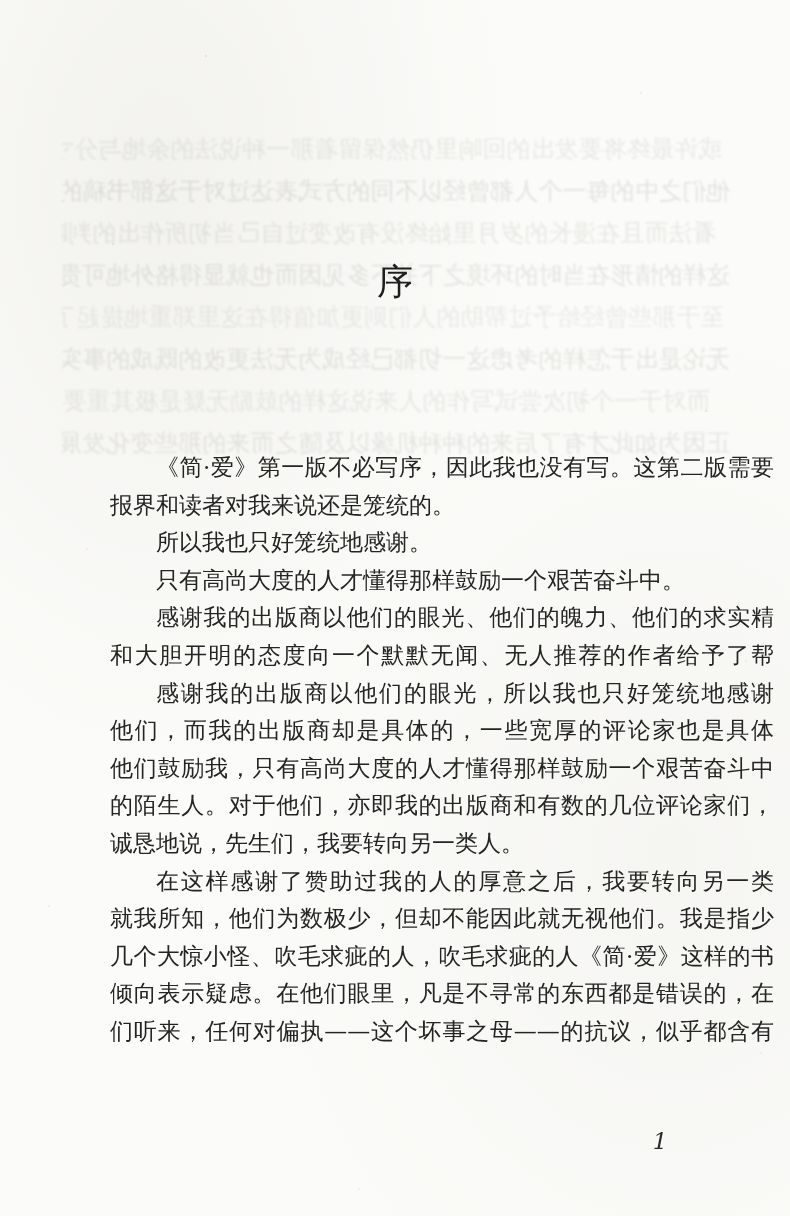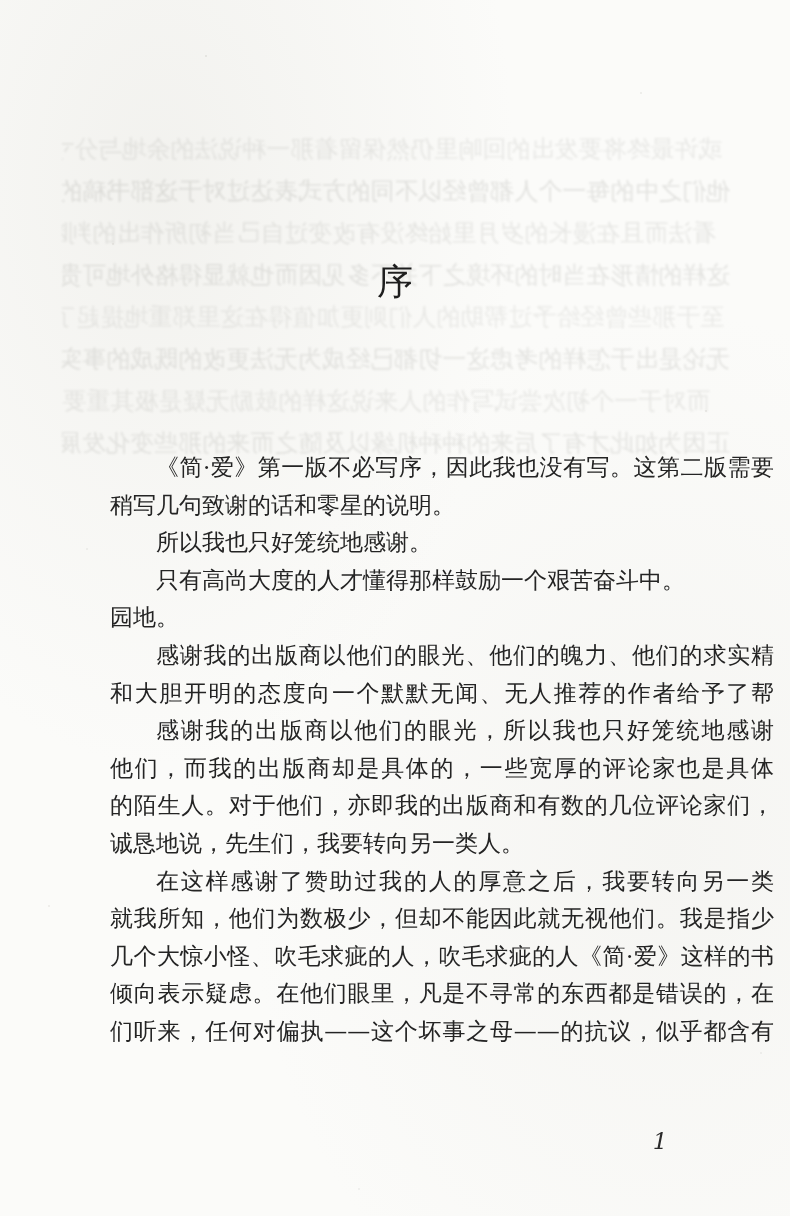--- a/index.html
+++ b/index.html
@@ -134,28 +134,28 @@
     <div class="ghost-line">至于那些曾经给予过帮助的人们则更加值得在这里郑重地提起了</div>
     <div class="ghost-line">无论是出于怎样的考虑这一切都已经成为无法更改的既成的事实</div>
     <div class="ghost-line">而对于一个初次尝试写作的人来说这样的鼓励无疑是极其重要的</div>
     <div class="ghost-line">正因为如此才有了后来的种种机缘以及随之而来的那些变化发展</div>
   </div>
 
   <h1 class="chapter-title" style="margin:0; font-weight:normal;">序</h1>
 
   <div class="body-text">
     <div class="text-line indent full">《简·爱》第一版不必写序，因此我也没有写。这第二版需要</div>
-    <div class="text-line">稍写几句致谢的话和零星的说明。</div>
+    <div class="text-line">报界和读者对我来说还是笼统的。</div>
     <div class="text-line indent">所以我也只好笼统地感谢。</div>
     <div class="text-line indent">只有高尚大度的人才懂得那样鼓励一个艰苦奋斗中。</div>
-    <div class="text-line">园地。</div>
     <div class="text-line indent full">感谢我的出版商以他们的眼光、他们的魄力、他们的求实精神</div>
     <div class="text-line full">和大胆开明的态度向一个默默无闻、无人推荐的作者给予了帮助。</div>
     <div class="text-line indent full">感谢我的出版商以他们的眼光，所以我也只好笼统地感谢</div>
     <div class="text-line full">他们，而我的出版商却是具体的，一些宽厚的评论家也是具体的，</div>
+    <div class="text-line full">他们鼓励我，只有高尚大度的人才懂得那样鼓励一个艰苦奋斗中</div>
     <div class="text-line full">的陌生人。对于他们，亦即我的出版商和有数的几位评论家们，我</div>
     <div class="text-line">诚恳地说，先生们，我要转向另一类人。</div>
     <div class="text-line indent full">在这样感谢了赞助过我的人的厚意之后，我要转向另一类人，</div>
     <div class="text-line full">就我所知，他们为数极少，但却不能因此就无视他们。我是指少数</div>
     <div class="text-line full">几个大惊小怪、吹毛求疵的人，吹毛求疵的人《简·爱》这样的书的</div>
     <div class="text-line full">倾向表示疑虑。在他们眼里，凡是不寻常的东西都是错误的，在他</div>
     <div class="text-line full">们听来，任何对偏执——这个坏事之母——的抗议，似乎都含有对</div>
   </div>
 
   <div class="page-number">1</div>

